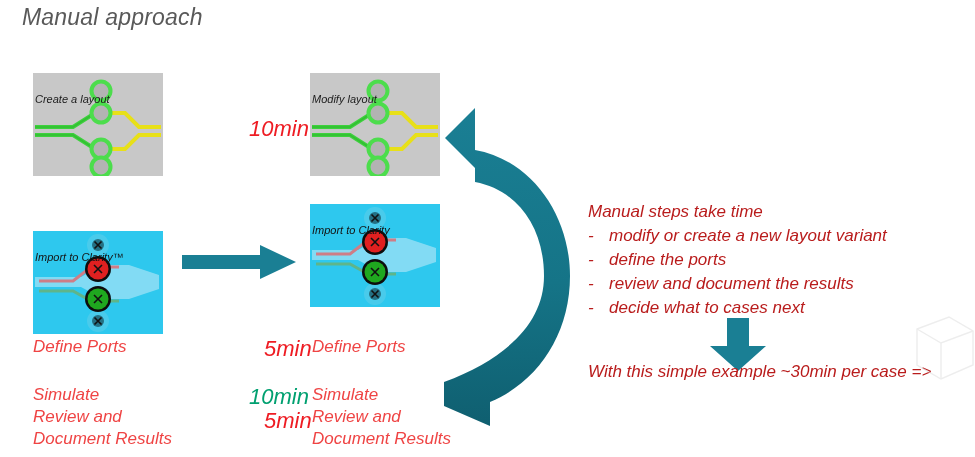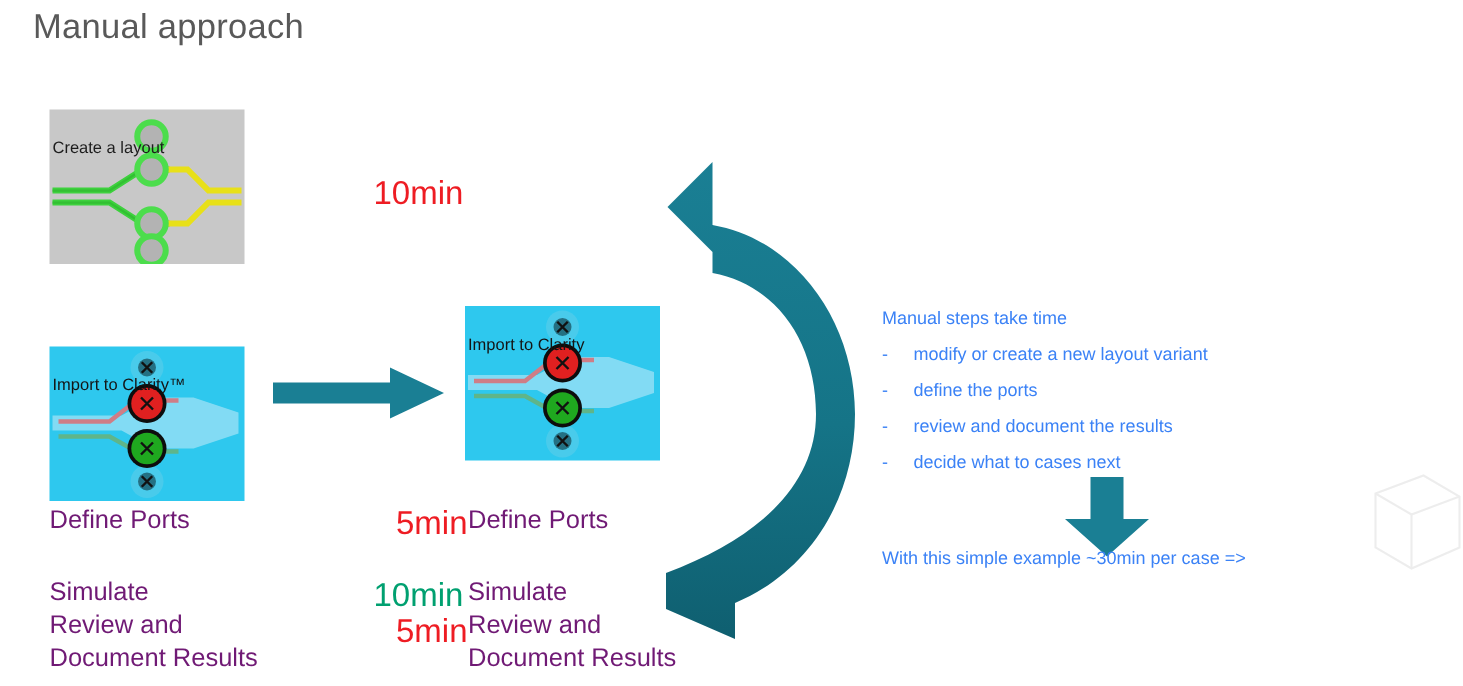--- a/index.html
+++ b/index.html
@@ -4,21 +4,21 @@
 <style>
   html,body{margin:0;padding:0;}
   body{
     width:975px;height:457px;
     background:#ffffff;
     font-family:"Liberation Sans","DejaVu Sans",sans-serif;
     overflow:hidden;
     position:relative;
     color:#404040;
   }
-  .stage{position:absolute;left:0;top:0;width:975px;height:379px;}
+  .stage{position:absolute;left:0;top:0;width:975px;height:379px;font-style:italic;}
   .abs{position:absolute;}
 
   
   #page-title{
     left:22px;top:4px;
     font-size:23px;
     color:#595959;
     letter-spacing:.2px;
     white-space:nowrap;
   }
@@ -52,29 +52,29 @@
     font-size:22px;
     white-space:nowrap;
     text-align:center;
   }
   .time.red{color:#ee1c23;}
   .time.green{color:#00a070;}
 
   
   .step-label{
     font-size:17px;
-    color:#701a75;
+    color:#ef4444;
     white-space:nowrap;
     line-height:22px;
   }
 
   
   .rt{
-    font-size:12px;
-    color:#3b82f6;
+    font-size:17px;
+    color:#b91c1c;
     white-space:nowrap;
     line-height:24px;
   }
   .rt-list{list-style:none;margin:0;padding:0;}
   .rt-list li{display:flex;gap:14px;white-space:nowrap;}
   .rt-dash{width:7px;display:inline-block;}
 
   
   .teal{fill:#1a7f94;}
 
@@ -112,20 +112,45 @@
           <circle cx="68" cy="76" r="9.5" fill="#b3b3b3" stroke="#4cdd4c" stroke-width="4"></circle>
           <circle cx="68" cy="94" r="9.5" fill="#b3b3b3" stroke="#4cdd4c" stroke-width="4"></circle>
         </g>
       </svg>
     </div>
     <div class="thumb-caption">Create a layout</div>
   </div>
 
   <div class="abs time red" style="left:249px;top:116px;">10min</div>
 
+  <div class="abs" style="left:310px;top:73px;">
+    <div class="layout-box">
+      <svg width="130" height="103" viewBox="0 0 130 103">
+        <g fill="none" stroke="#3dd13d" stroke-width="4">
+          <path d="M2 54 H40 L62 40 H80"></path>
+          <path d="M2 62 H40 L62 76 H80"></path>
+        </g>
+        <g fill="none" stroke="#2fb82f" stroke-width="1.5" opacity=".7">
+          <path d="M2 54 H40 L62 40 H80"></path>
+          <path d="M2 62 H40 L62 76 H80"></path>
+        </g>
+        <g fill="none" stroke="#e8e018" stroke-width="4">
+          <path d="M78 40 H92 L106 54 H128"></path>
+          <path d="M78 76 H92 L106 62 H128"></path>
+        </g>
+        <g>
+          <circle cx="68" cy="18" r="9.5" fill="#b3b3b3" stroke="#4cdd4c" stroke-width="4"></circle>
+          <circle cx="68" cy="40" r="9.5" fill="#b3b3b3" stroke="#4cdd4c" stroke-width="4"></circle>
+          <circle cx="68" cy="76" r="9.5" fill="#b3b3b3" stroke="#4cdd4c" stroke-width="4"></circle>
+          <circle cx="68" cy="94" r="9.5" fill="#b3b3b3" stroke="#4cdd4c" stroke-width="4"></circle>
+        </g>
+      </svg>
+    </div>
+    <div class="thumb-caption">Modify layout</div>
+  </div>
 
   <div class="abs" style="left:33px;top:203px;margin-top:28px;">
     <div class="clarity-box">
       <svg width="130" height="103" viewBox="0 0 130 103">
 
         <g fill="#9fe2f5" opacity=".75">
           <path d="M2 46 H48 L70 34 H96 L126 44 L126 58 L96 68 H70 L48 56 H2 Z"></path>
         </g>
 
         <path d="M6 50 H40 L58 36 H86" fill="none" stroke="#cf7d86" stroke-width="3"></path>

